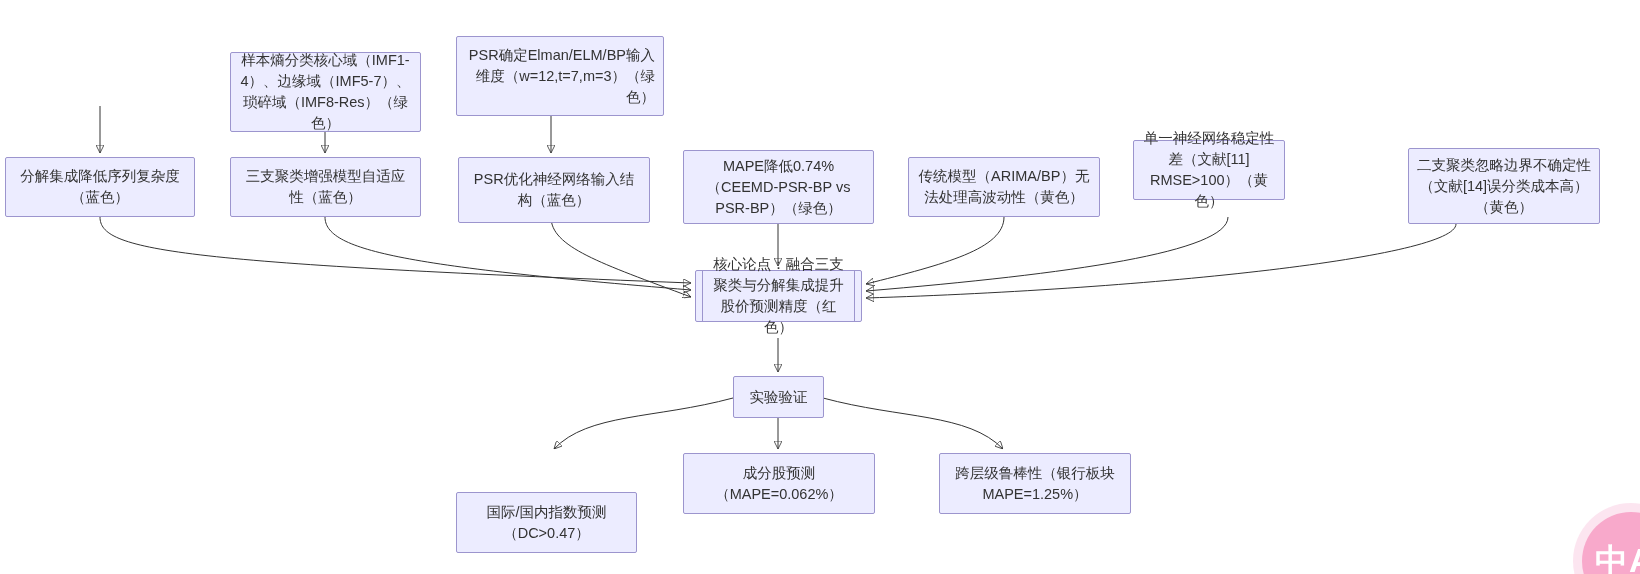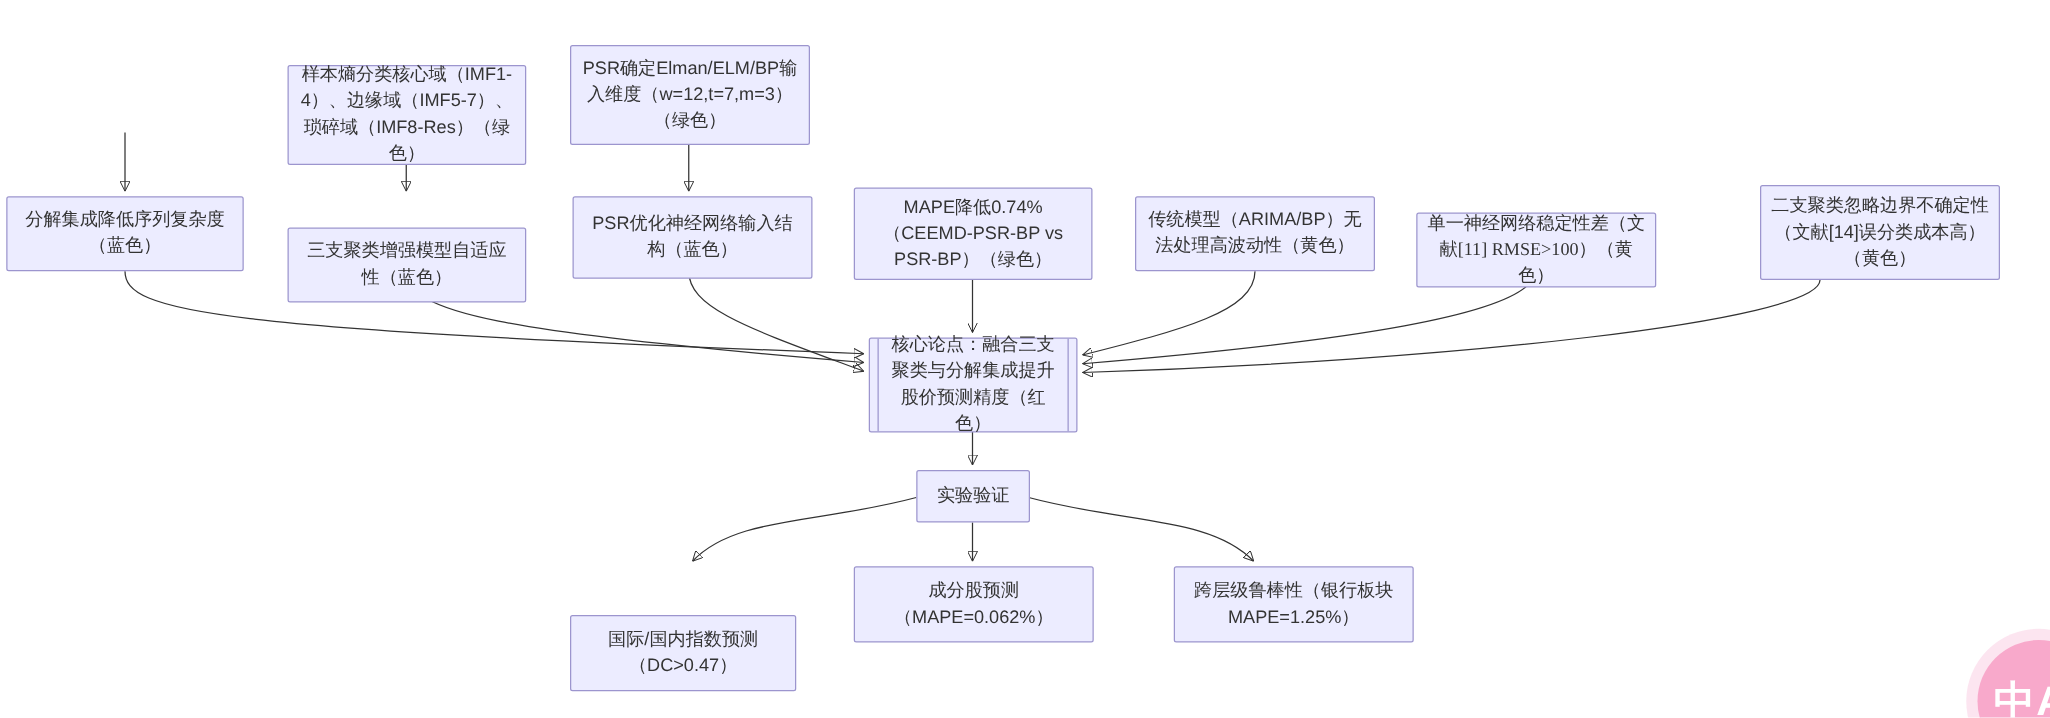--- a/index.html
+++ b/index.html
@@ -14,31 +14,31 @@
   .node {
     position:absolute; box-sizing:border-box;
     background:#ECECFF; border:1px solid #9C95CE; border-radius:2px;
     display:flex; align-items:center; justify-content:center;
     text-align:center; font-size:14.5px; line-height:21px; color:#333333;
     padding:4px 8px;
   }
   
   #n-ceemd    { left:5px;    top:45px;  width:190px; height:61px; }
   #n-entropy  { left:230px;  top:36px;  width:191px; height:80px;margin-top:16px; }
-  #n-psr-dim  { left:456px;  top:36px;  width:192px; height:80px; }
+  #n-psr-dim  { left:456px;  top:36px;  width:208px; height:80px;text-align:right; }
   
   #n-decomp   { left:5px;    top:157px; width:190px; height:60px; }
-  #n-threeway { left:230px;  top:157px; width:191px; height:60px;margin-top:25px; }
+  #n-threeway { left:230px;  top:157px; width:191px; height:60px; }
   #n-psr-opt  { left:458px;  top:157px; width:192px; height:66px; }
   #n-mape     { left:683px;  top:150px; width:191px; height:74px; }
   #n-arima    { left:908px;  top:157px; width:192px; height:60px; }
-  #n-singlenn { left:1133px; top:170px; width:192px; height:60px;font-family:Liberation Serif, serif; }
+  #n-singlenn { left:1133px; top:140px; width:152px; height:60px; }
   #n-twoway   { left:1408px; top:148px; width:192px; height:76px; }
   
-  #n-core     { left:695px;  top:270px; width:167px; height:76px; padding:4px 12px; }
+  #n-core     { left:695px;  top:270px; width:167px; height:52px; padding:4px 12px; }
   #n-core::before, #n-core::after {
     content:""; position:absolute; top:0; bottom:0; width:0;
     border-left:1px solid #9C95CE;
   }
   #n-core::before { left:6px; }
   #n-core::after  { right:6px; }
   
   #n-exp      { left:733px;  top:376px; width:91px;  height:42px; }
   #n-intl     { left:456px;  top:453px; width:181px; height:61px;margin-top:39px; }
   #n-comp     { left:683px;  top:453px; width:192px; height:61px; }

